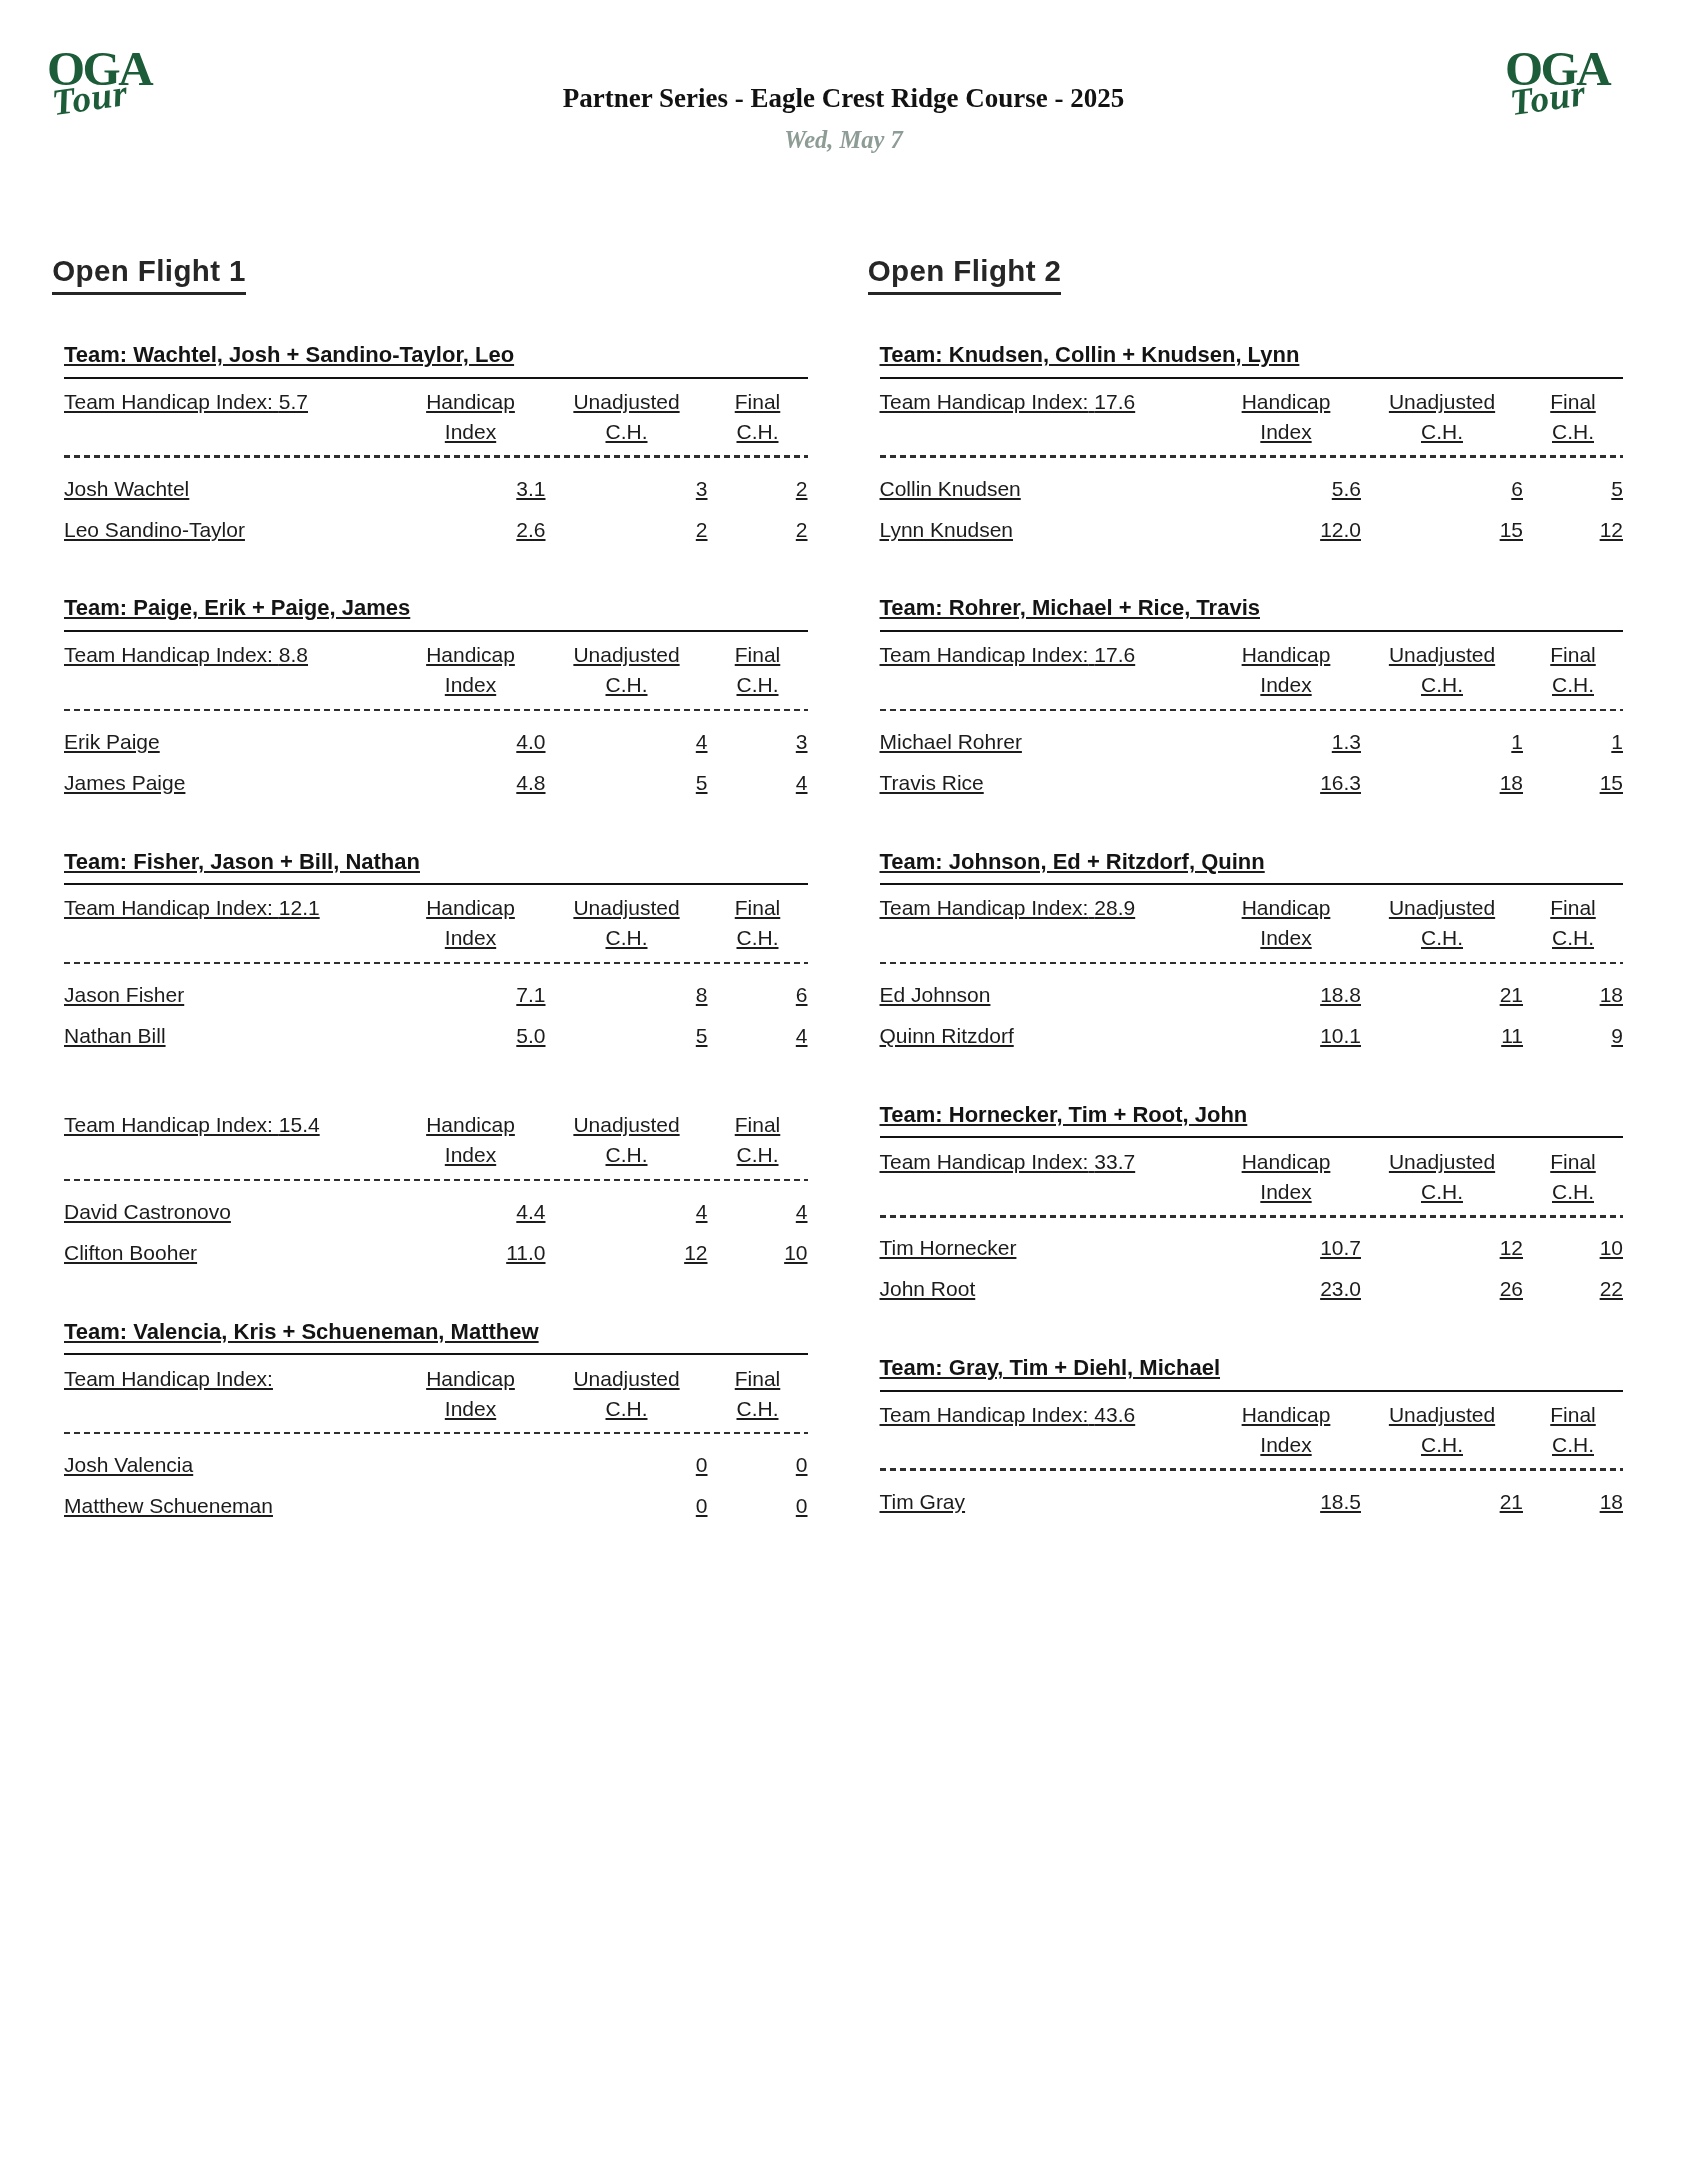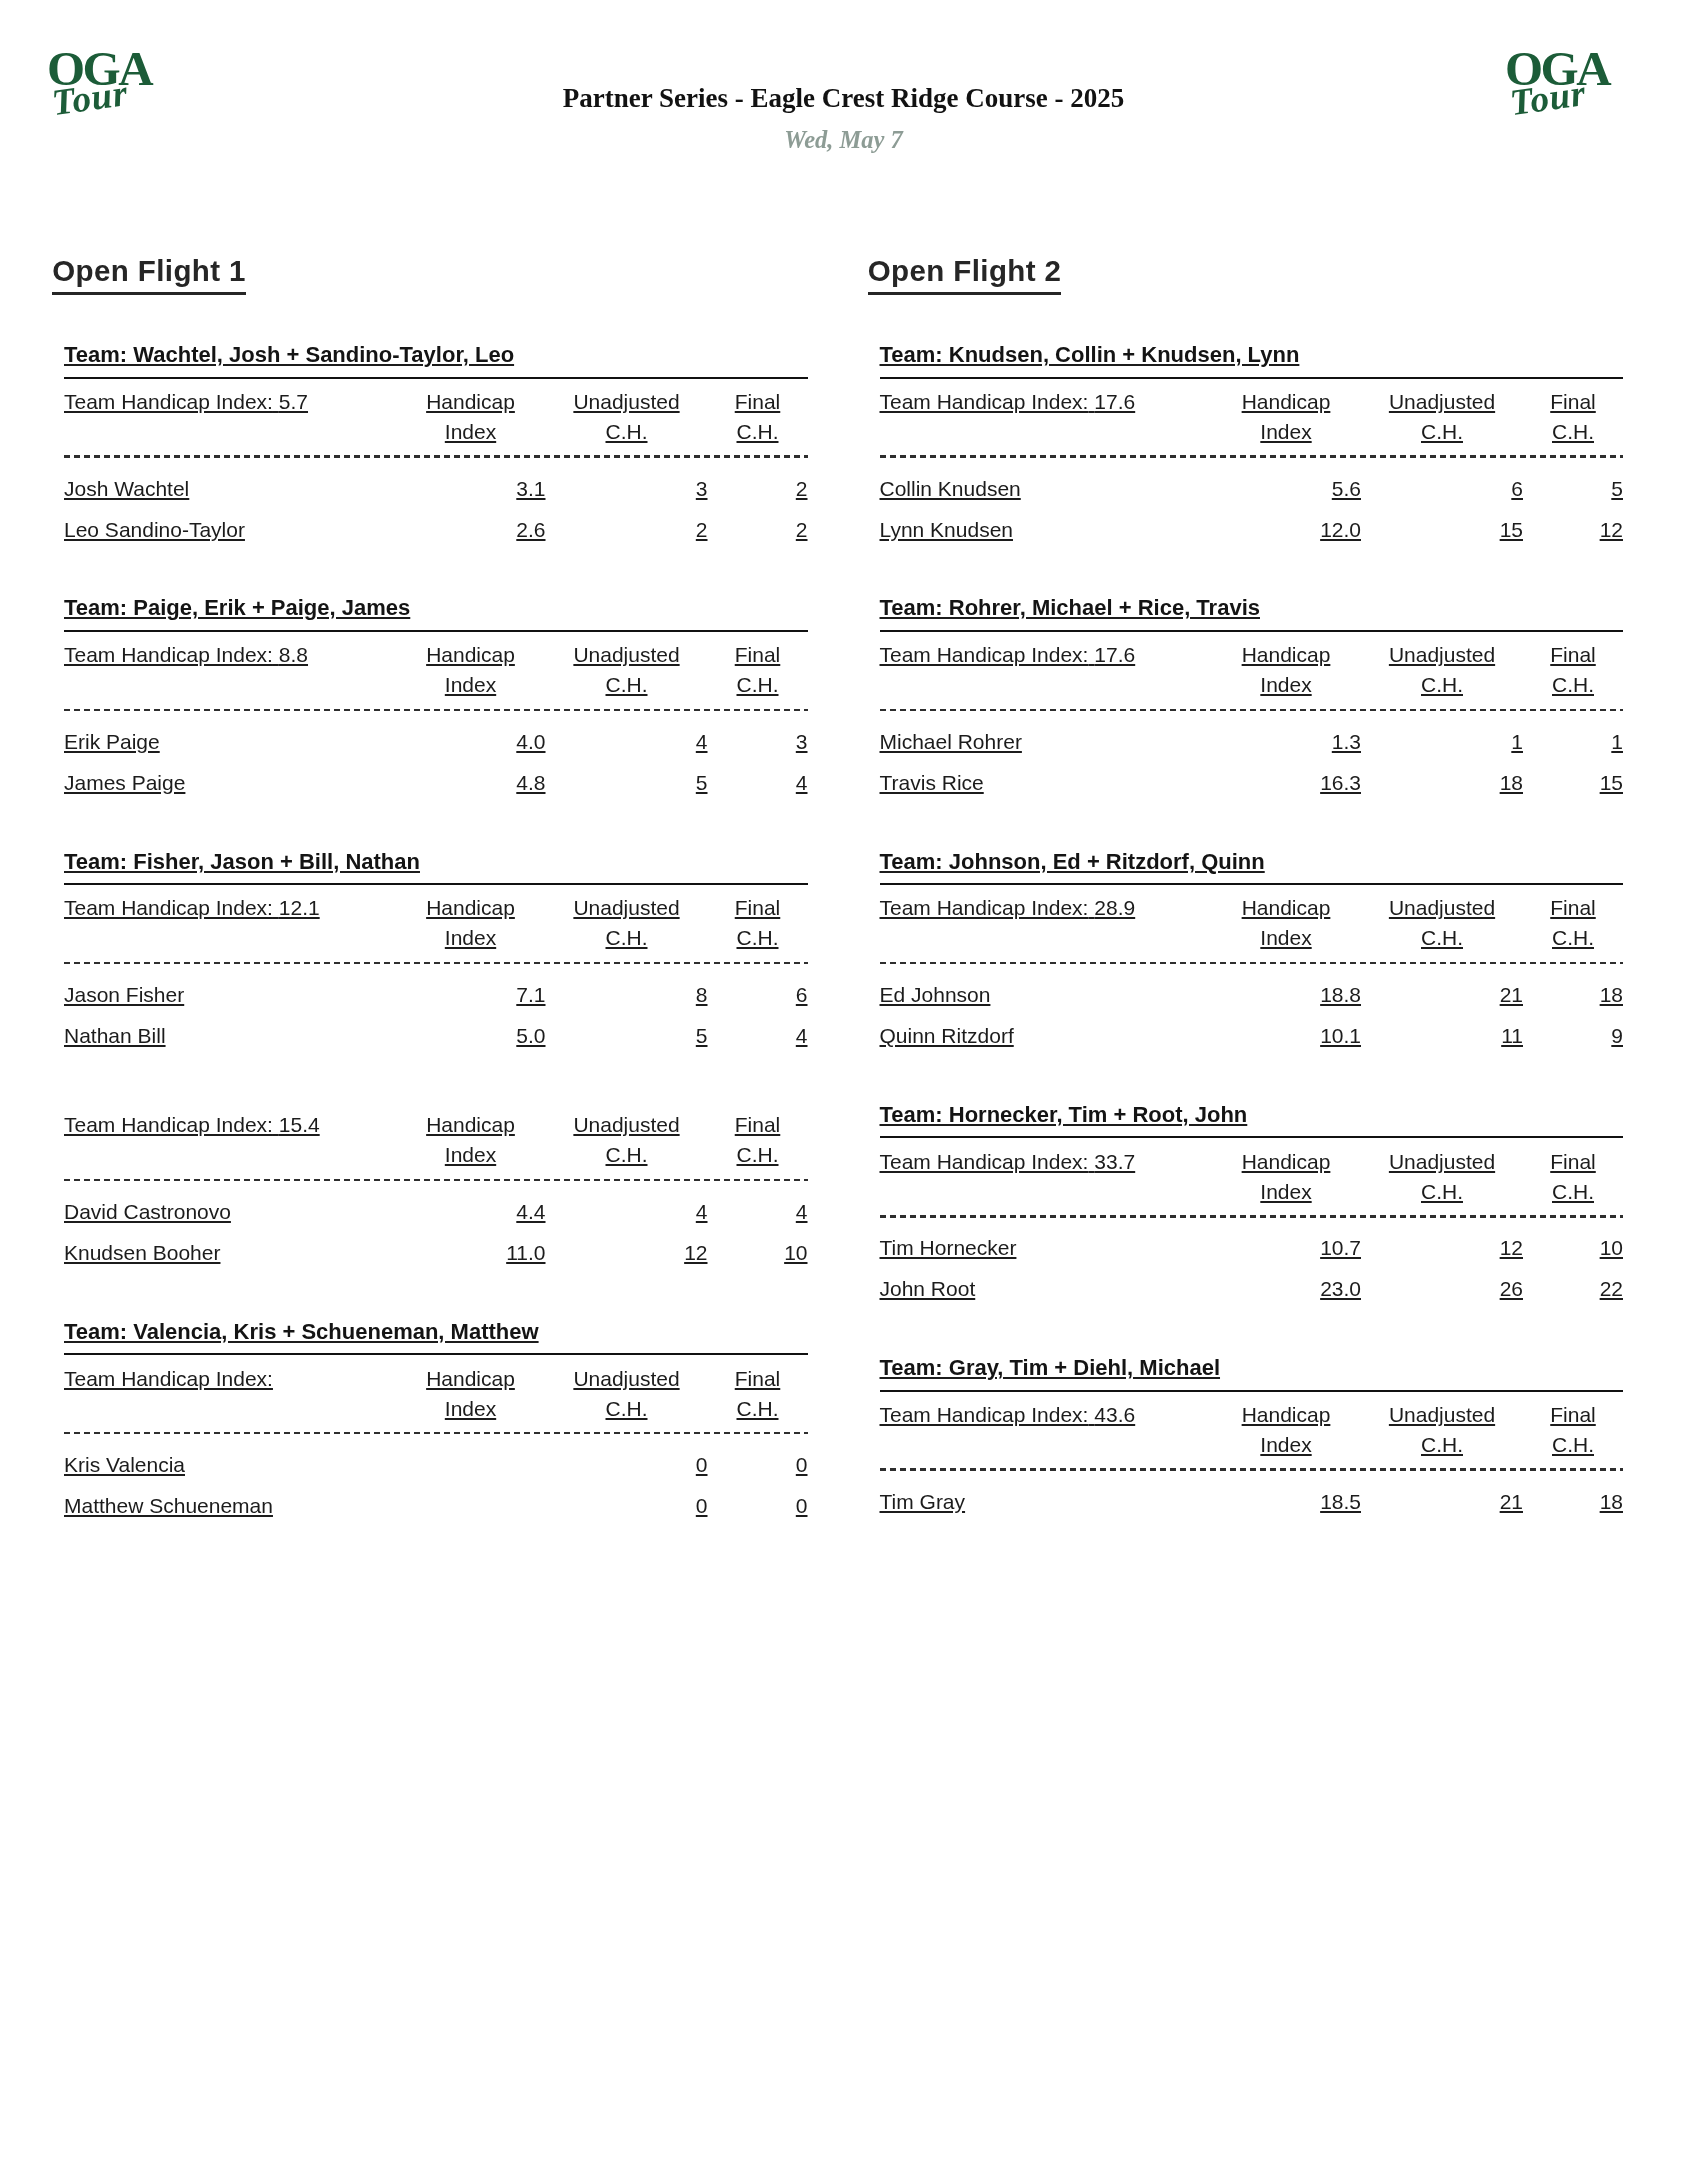--- a/index.html
+++ b/index.html
@@ -264,21 +264,21 @@
     <div class="dashed"></div>
     <div class="players">
   <div class="row player-row">
     <span class="p-name">David Castronovo</span>
     <span class="p-num">4.4</span>
     <span class="p-num">4</span>
     <span class="p-num">4</span>
   </div>
 
   <div class="row player-row">
-    <span class="p-name">Knudsen Booher</span>
+    <span class="p-name">Clifton Booher</span>
     <span class="p-num">11.0</span>
     <span class="p-num">12</span>
     <span class="p-num">10</span>
   </div>
 </div>
   </div>
 
   <div class="team">
     <div class="team-name">Team: Valencia, Kris + Schueneman, Matthew</div>
     <div class="row team-header-row">
@@ -292,21 +292,21 @@
               <div class="h-l2">C.H.</div>
             </div>
       <div class="col-h">
               <div class="h-l1">Final</div>
               <div class="h-l2">C.H.</div>
             </div>
     </div>
     <div class="dashed"></div>
     <div class="players">
   <div class="row player-row">
-    <span class="p-name">Kris Valencia</span>
+    <span class="p-name">Josh Valencia</span>
     <span class="p-num"></span>
     <span class="p-num">0</span>
     <span class="p-num">0</span>
   </div>
 
   <div class="row player-row">
     <span class="p-name">Matthew Schueneman</span>
     <span class="p-num"></span>
     <span class="p-num">0</span>
     <span class="p-num">0</span>

